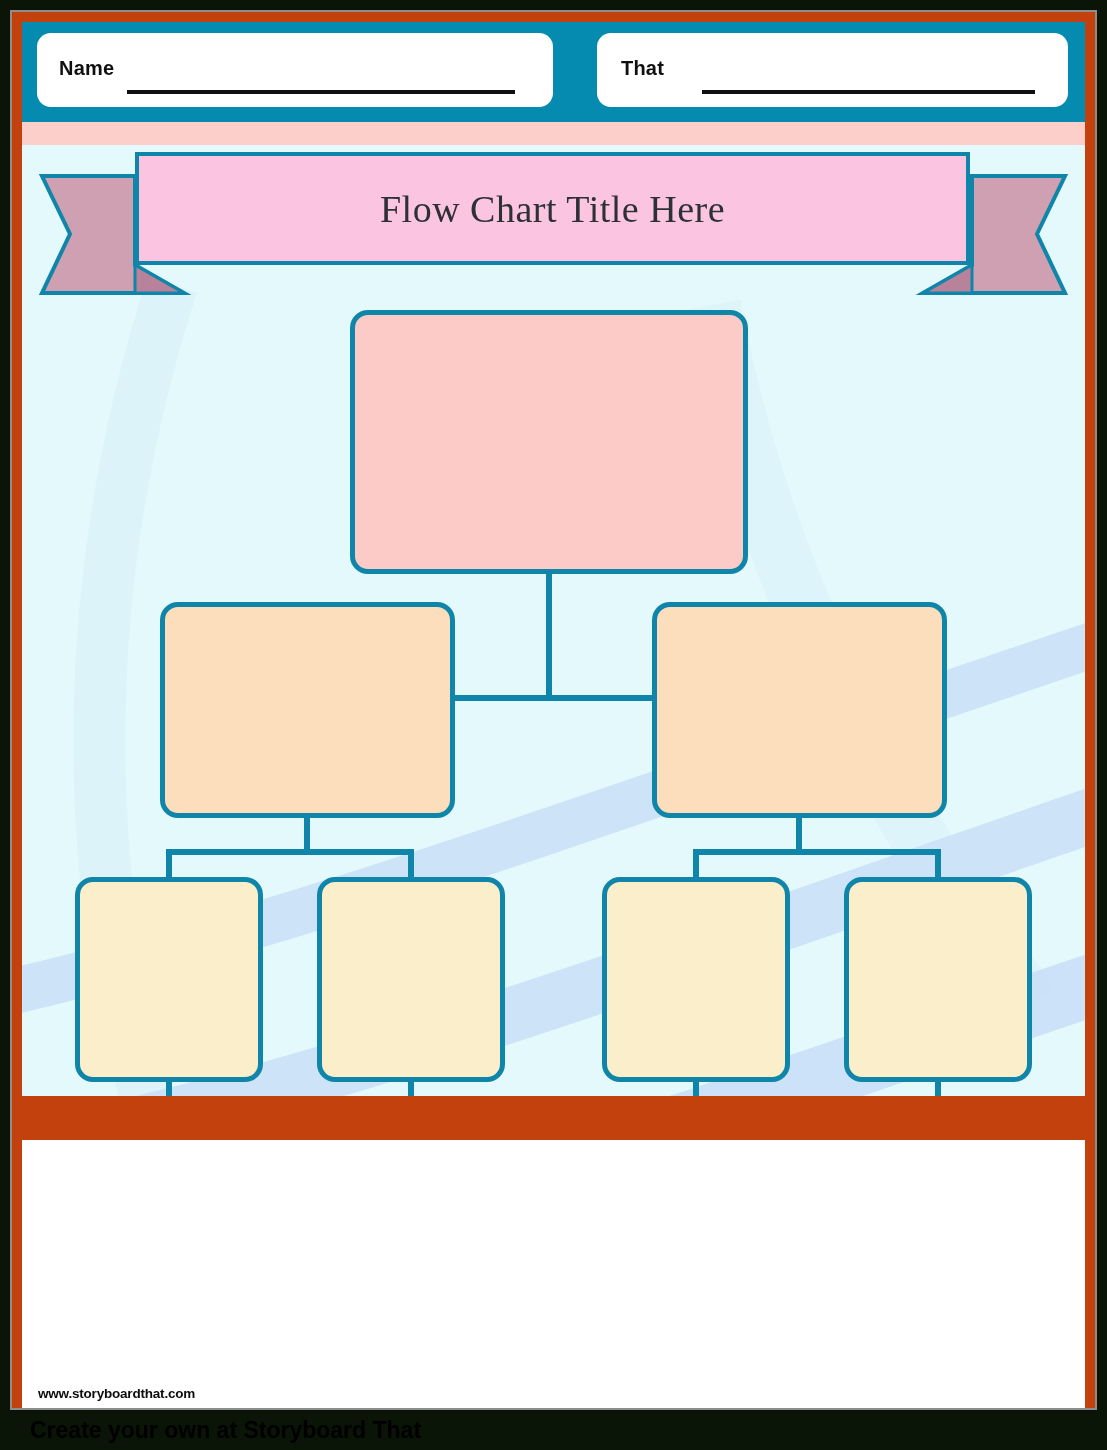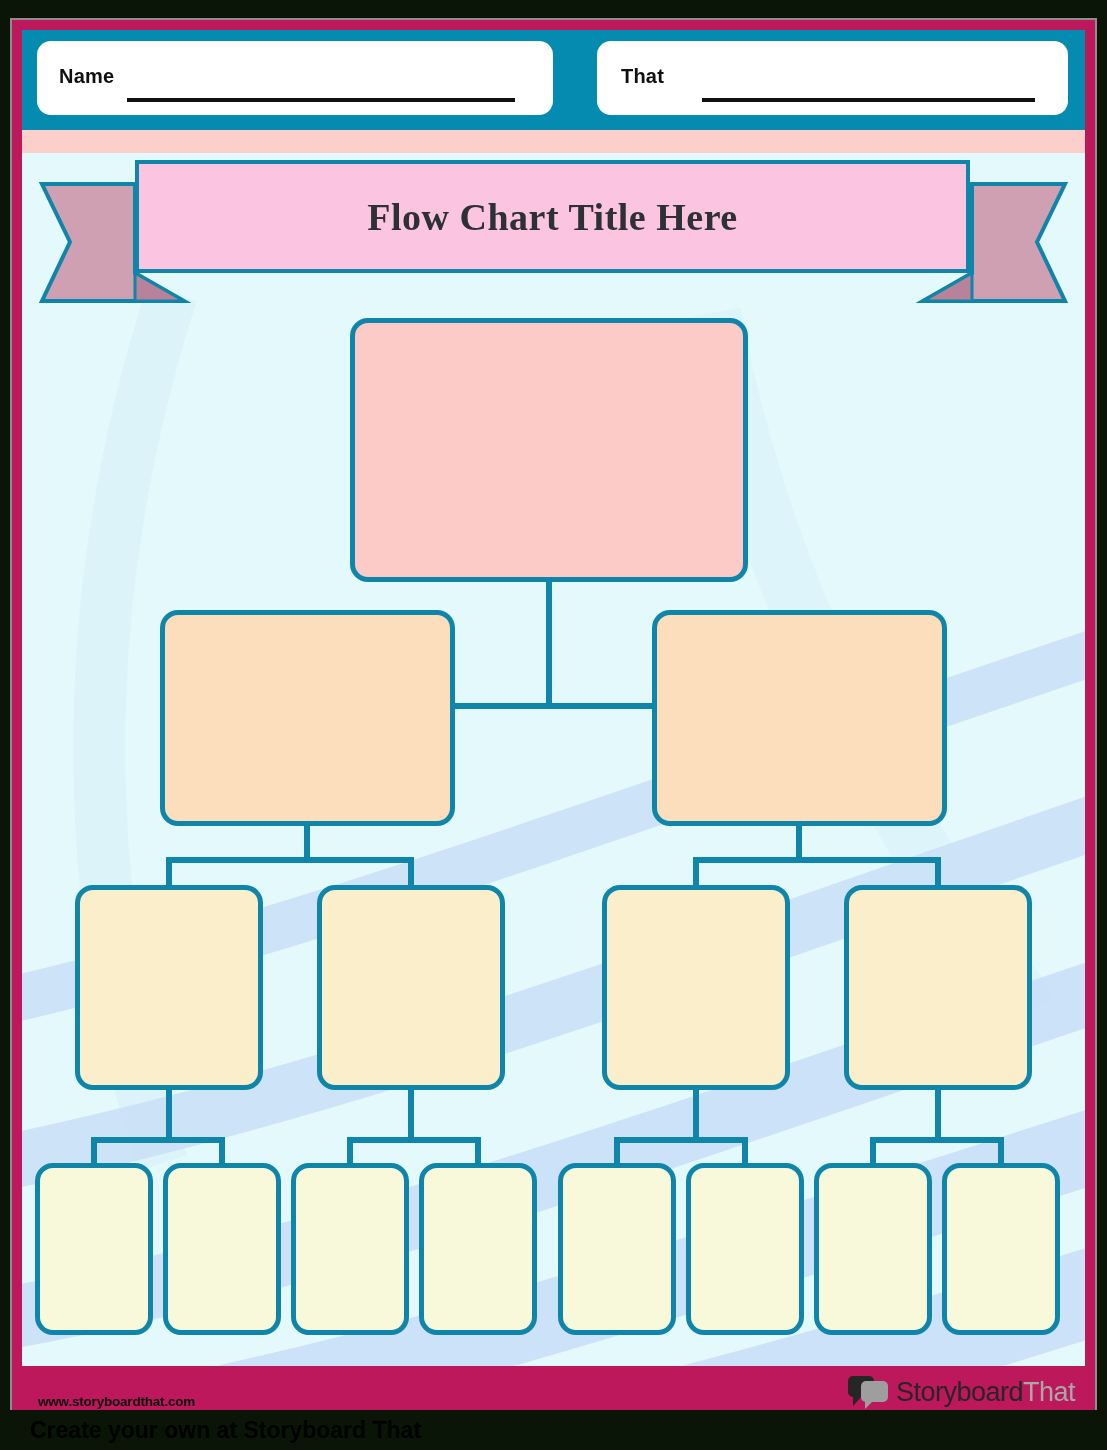--- a/index.html
+++ b/index.html
@@ -6,37 +6,37 @@
     --frame-dark:#0a1407; --page-edge:#8d8d8d; --teal:#0f86a9; --teal-bar:#058bb0;
     --pink-strip:#fccfca; --banner-pink:#fbc5e2; --ribbon-tail:#cf9fb2; --ribbon-fold:#b8839a;
     --content-bg:#e4f9fb; --band-blue:#c9dff7; --band-cyan:#d9f2f9;
     --level1-fill:#fccbc7; --level2-fill:#fcdebd; --level3-fill:#fbeecb; --level4-fill:#f7f9da;
     --title-text:#2e3038; --logo-dark:#262626; --logo-gray:#9e9e9e; --logo-text-gray:#a8a8a8;
     --ink:#101010;
   }
   *{margin:0;padding:0;box-sizing:border-box;}
   body{font-family:"Liberation Sans",sans-serif;}
   .canvas{position:relative;width:1107px;height:1450px;background:var(--frame-dark);overflow:hidden;}
-  .page{position:absolute;left:10px;top:18px;width:1087px;height:1400px;background:#be185d;
+  .page{position:absolute;left:10px;top:10px;width:1087px;height:1400px;background:#c2410c;
         border:2px solid var(--page-edge);}
   .page-inner{position:absolute;left:10px;right:10px;top:10px;bottom:0;display:flex;flex-direction:column;}
   
   .header-bar{position:relative;height:100px;background:var(--teal-bar);flex:0 0 auto;}
   .field-box{position:absolute;top:11px;height:74px;background:#fff;border-radius:14px;}
   .name-box{left:15px;width:516px;}
   .date-box{left:575px;width:471px;}
   .field-label{position:absolute;left:22px;top:24px;font-size:20px;font-weight:bold;color:var(--ink);
                letter-spacing:0.2px;}
   .date-box .field-label{left:24px;}
   .field-line{position:absolute;bottom:13px;height:4px;background:var(--ink);}
   .name-box .field-line{left:90px;right:38px;}
   .date-box .field-line{left:105px;right:33px;}
   .pink-strip{height:23px;background:var(--pink-strip);flex:0 0 auto;}
   
-  .content{position:relative;height:1213px;background:var(--content-bg);overflow:hidden;flex:0 0 auto;font-weight:bold;}
+  .content{position:relative;height:951px;background:var(--content-bg);overflow:hidden;flex:0 0 auto;}
   .layer{position:absolute;left:0;top:0;}
   .band{fill:none;}
   .band-blue{stroke:var(--band-blue);}
   .band-cyan{stroke:var(--band-cyan);}
   .connector{stroke:var(--teal);stroke-width:6;fill:none;}
   .node{position:absolute;border:5px solid var(--teal);border-radius:18px;z-index:2;}
   .node.l1{left:328px;top:165px;width:398px;height:264px;background:var(--level1-fill);}
   .node.l2{top:457px;width:295px;height:216px;background:var(--level2-fill);}
   .node.l3{top:732px;width:188px;height:205px;background:var(--level3-fill);}
   .node.l4{top:1010px;width:118px;height:172px;background:var(--level4-fill);}
@@ -145,29 +145,20 @@
             <polygon class="fold" points="950,120 901,148 950,148"></polygon>
           </svg>
           <div class="banner">
             <span class="banner-title">Flow Chart Title Here</span>
           </div>
         </div>
       </div>
 
       <div class="footer">
         <span class="site">www.storyboardthat.com</span>
-        <div class="logo">
-          <svg width="42" height="38" viewBox="0 0 42 38">
-            <rect x="1" y="3" width="26" height="21" rx="5" fill="var(--logo-dark)"></rect>
-            <path d="M 6,22 L 6,33 L 16,22 Z" fill="var(--logo-dark)"></path>
-            <path d="M 18,27 L 18,36 L 27,27 Z" fill="var(--logo-gray)"></path>
-            <rect x="14" y="8" width="27" height="21" rx="5" fill="var(--logo-gray)"></rect>
-          </svg>
-          <span class="logo-text"><span>Storyboard</span><span class="that">That</span></span>
-        </div>
       </div>
 
     </div>
   </div>
 
   <div class="bottom-bar">
     <span class="bottom-bar-text">Create your own at Storyboard That</span>
   </div>
 </div>
 

